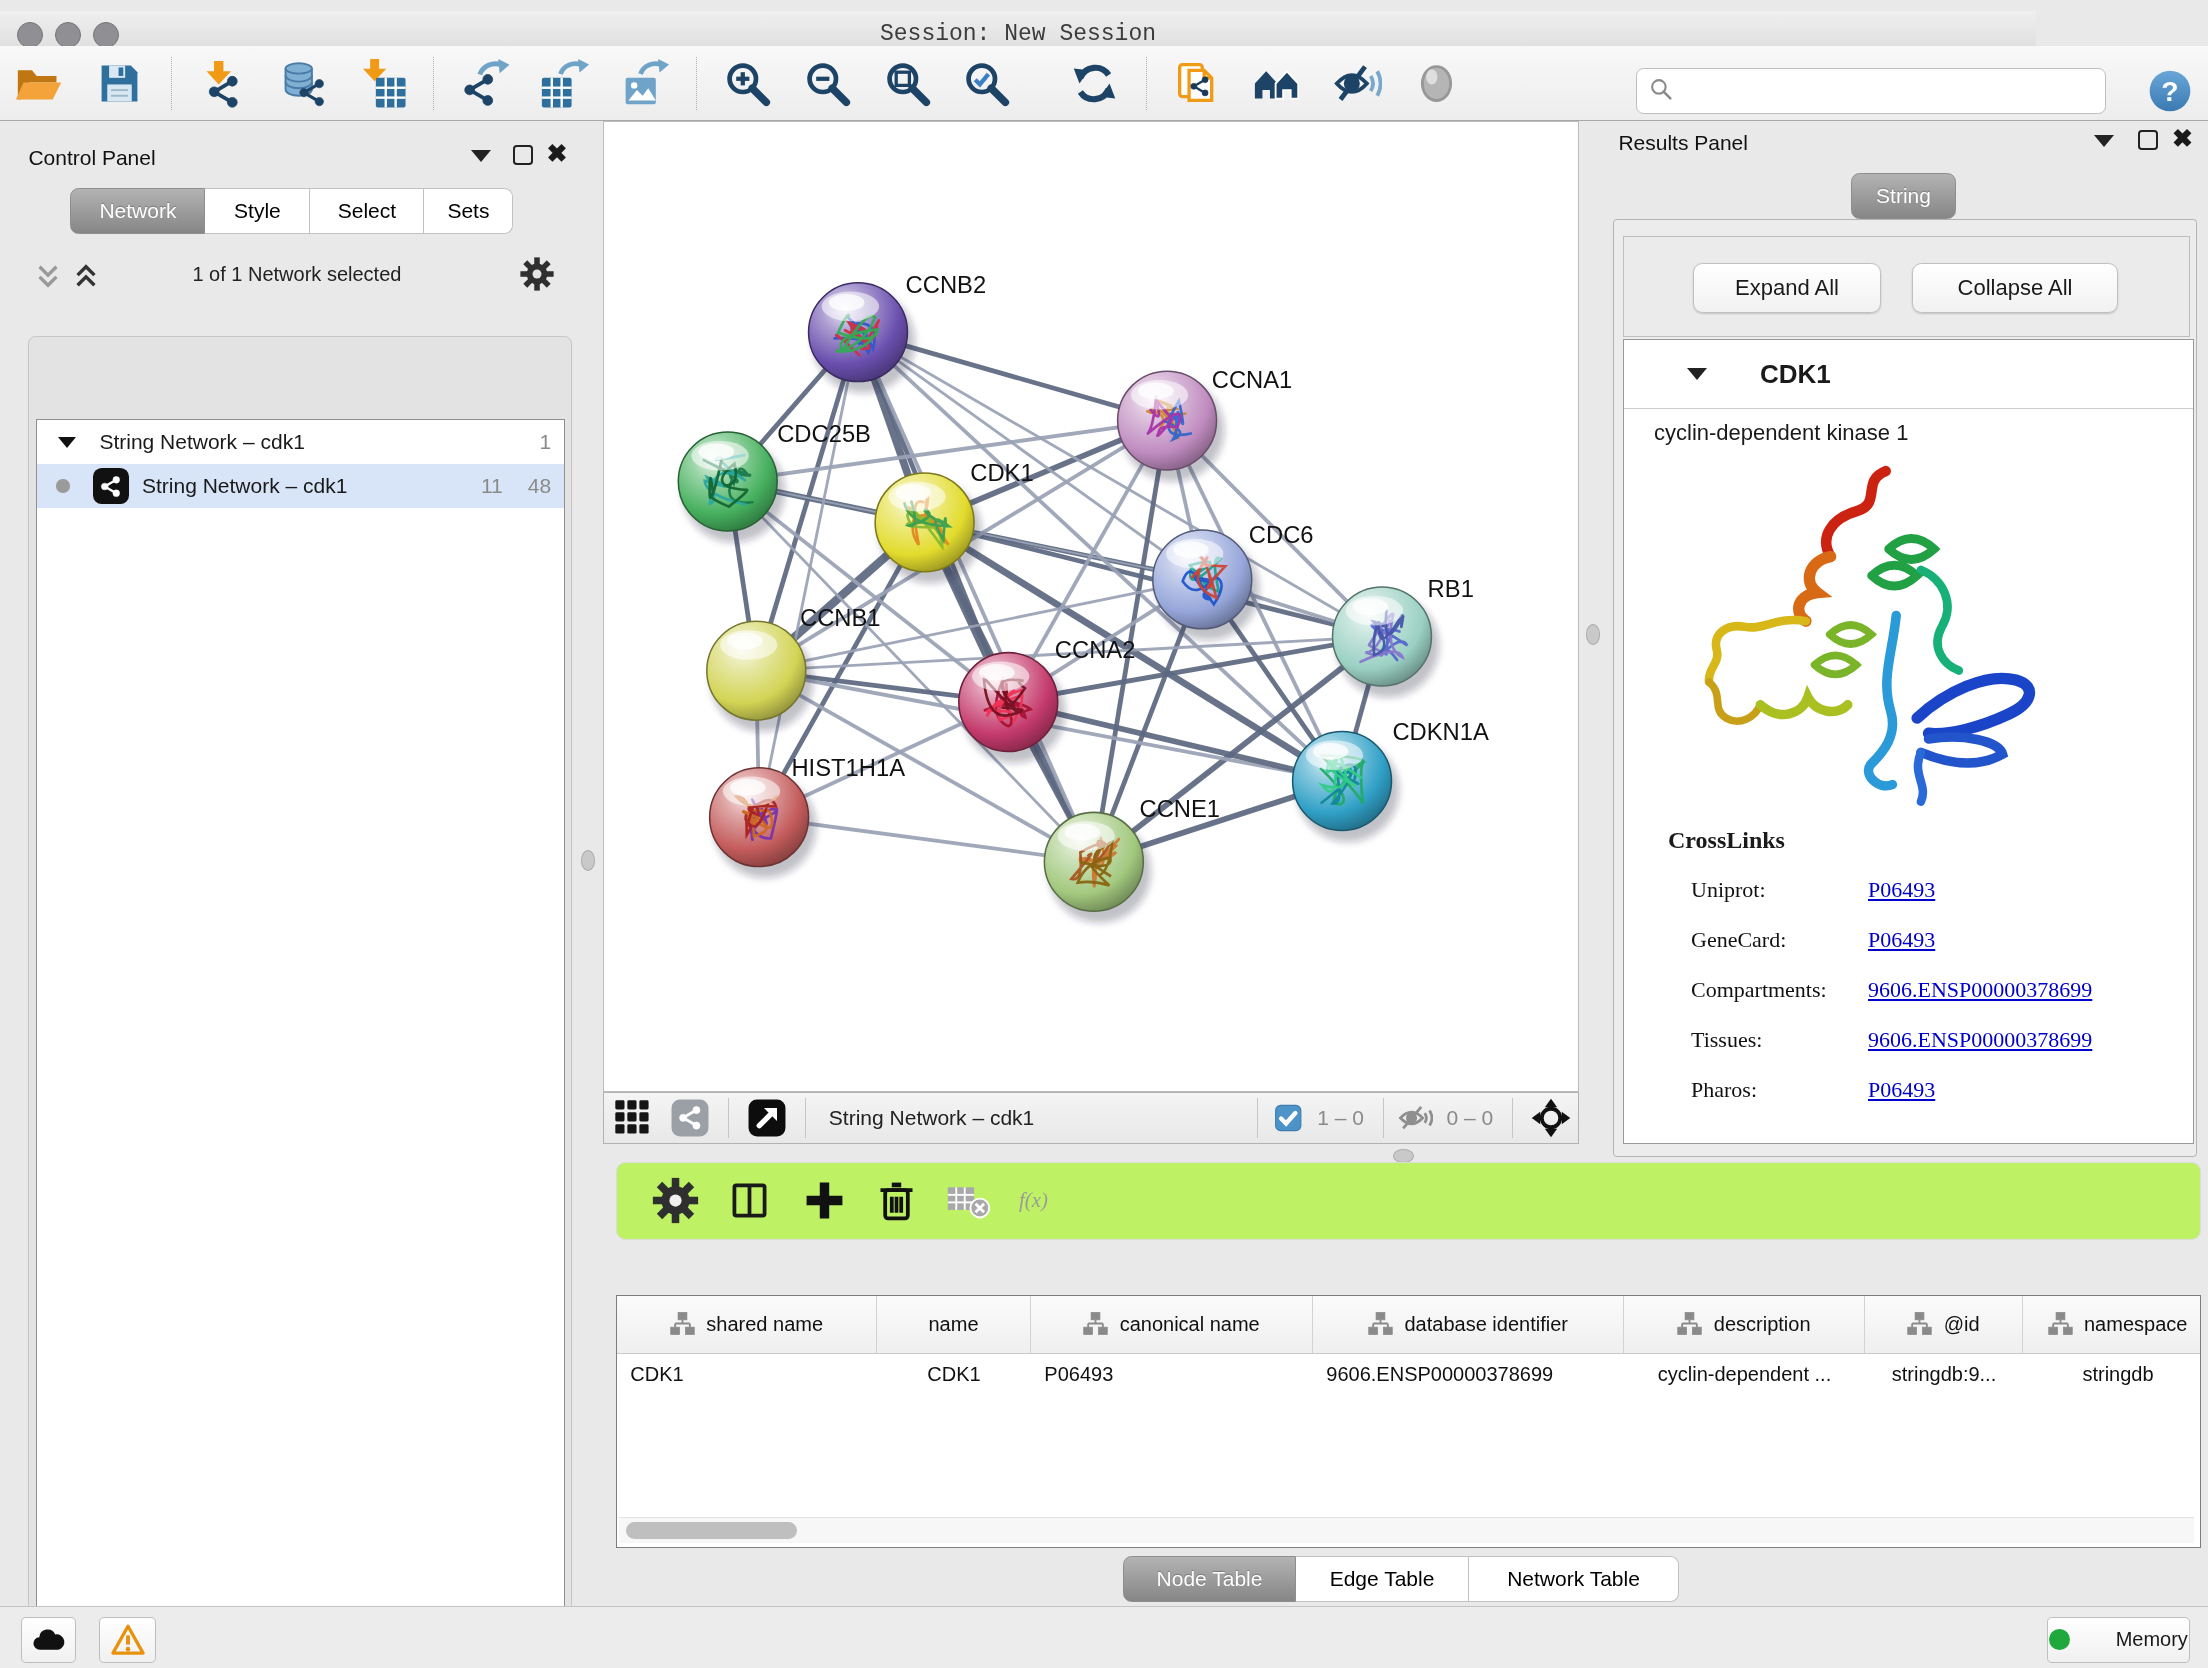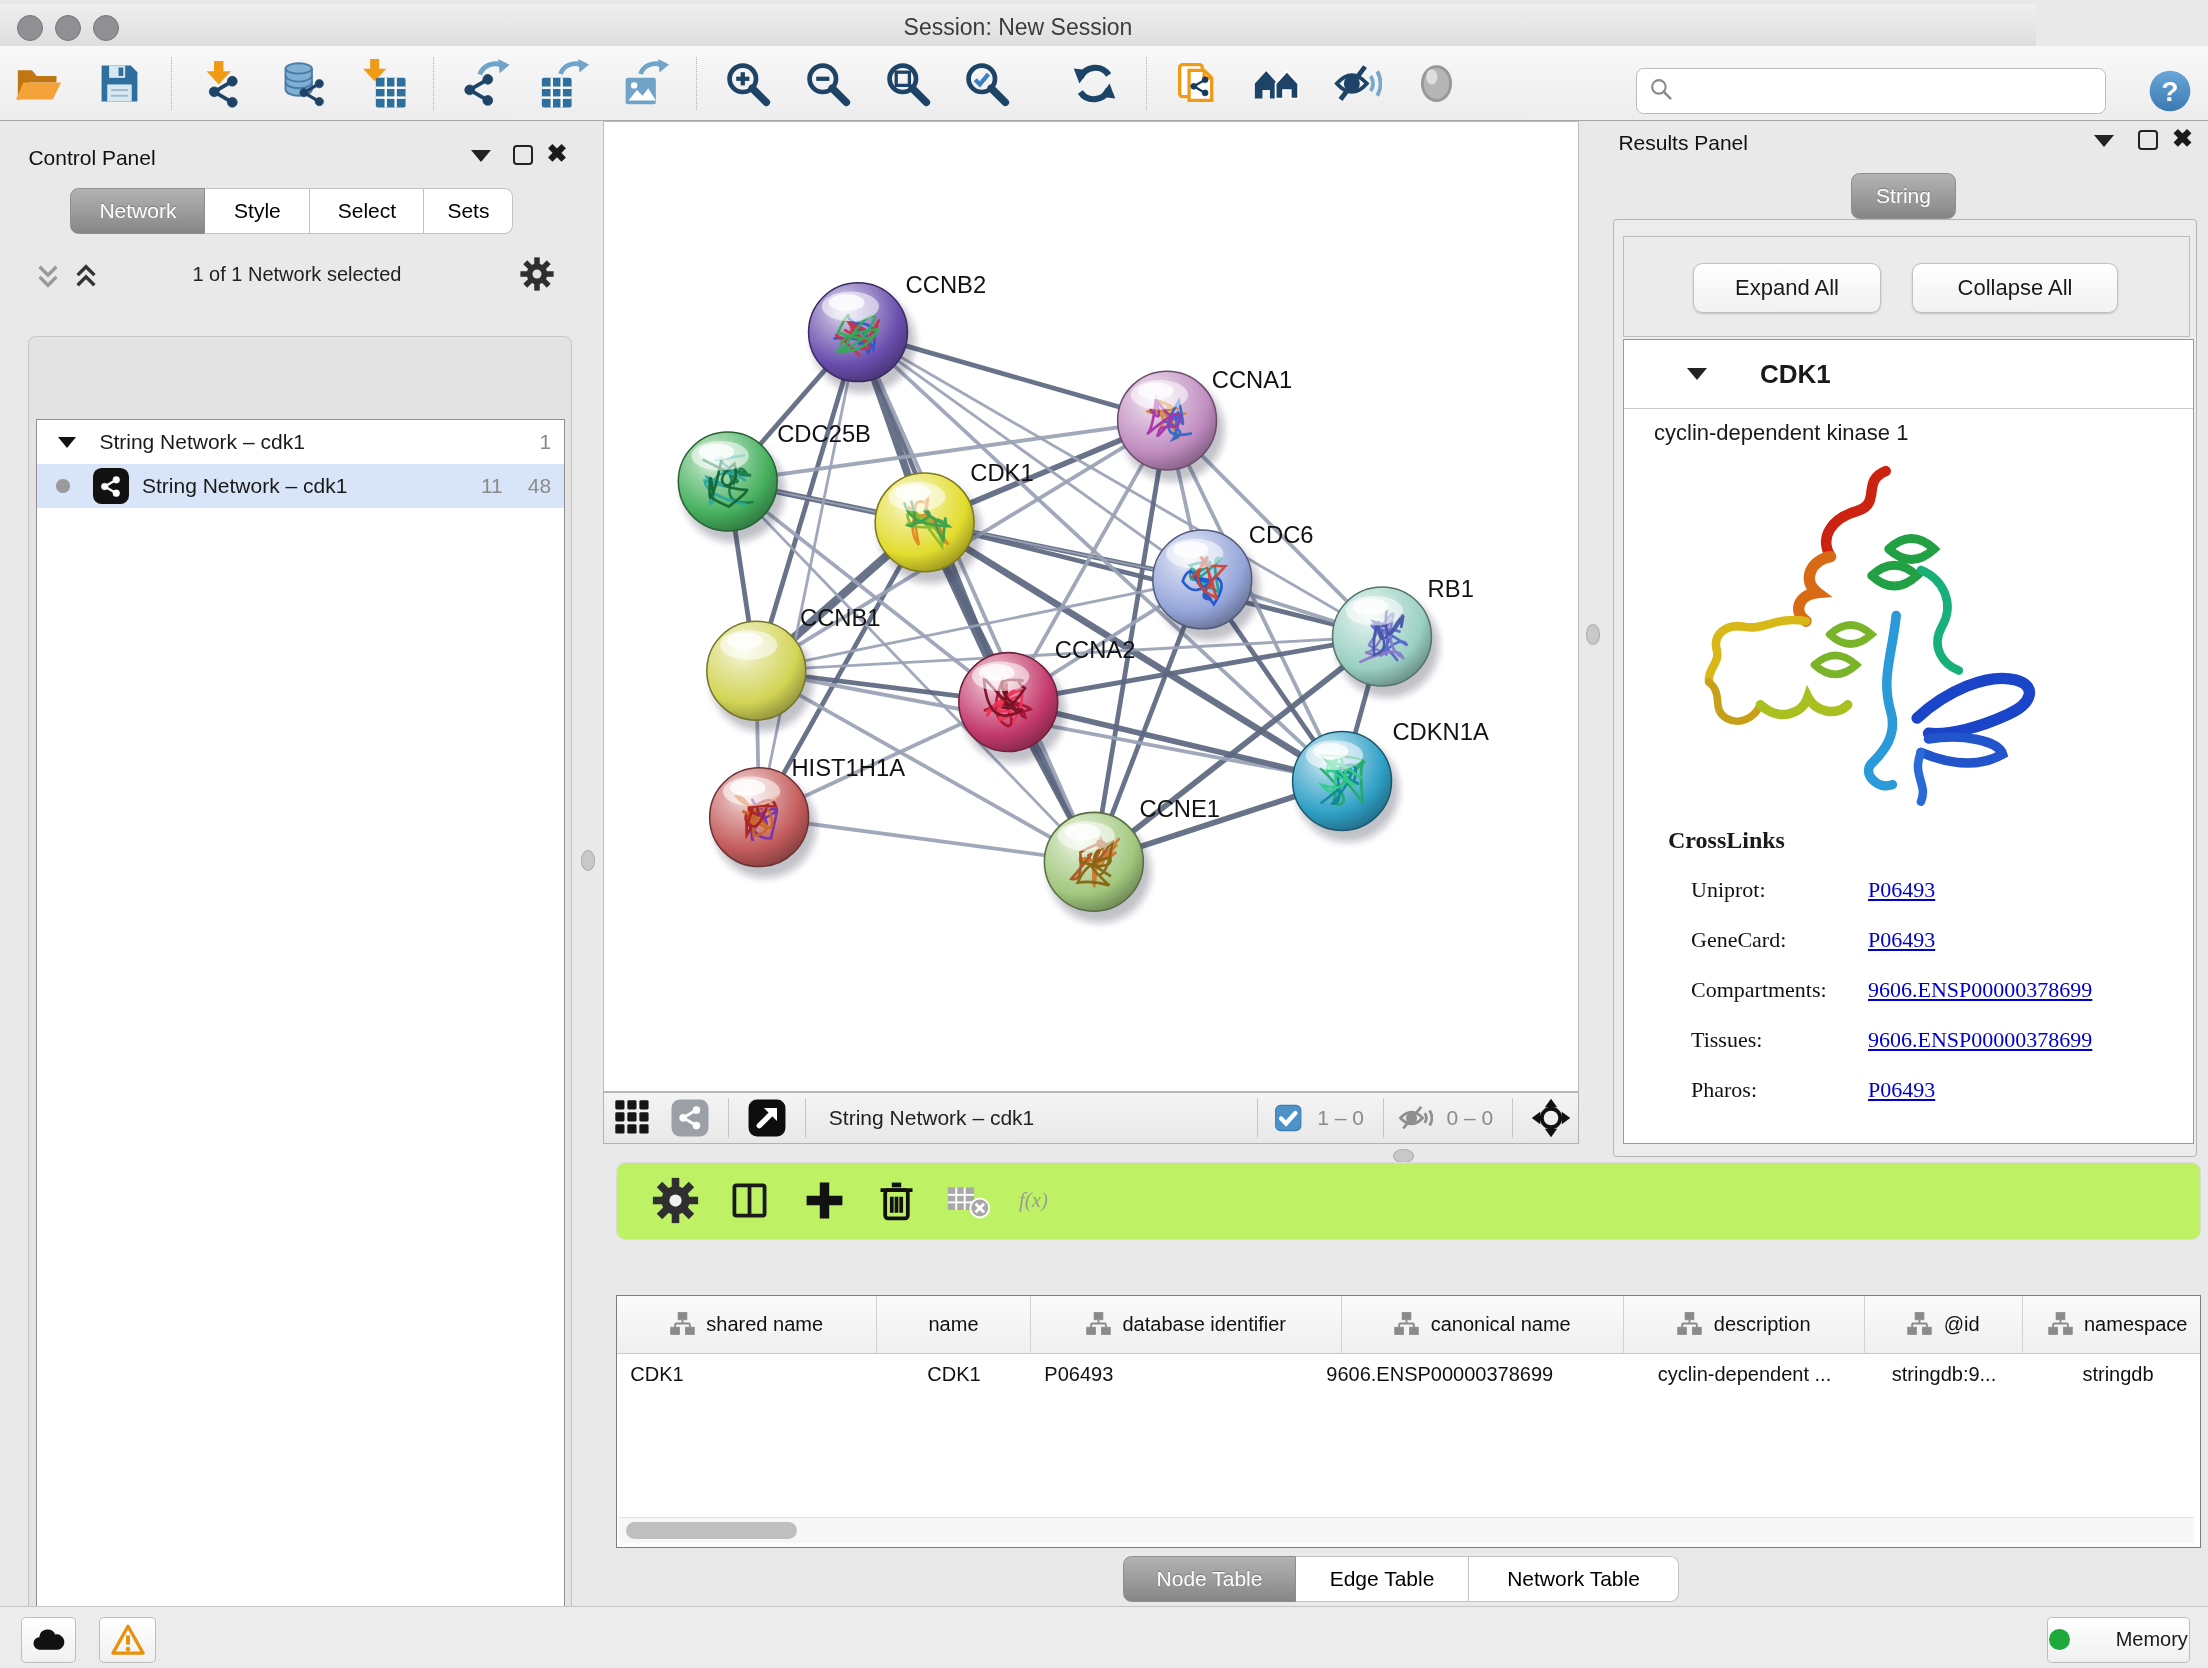--- a/index.html
+++ b/index.html
@@ -1,20 +1,20 @@
 <!DOCTYPE html>
 <html style="font-size:15px"><head>
 <meta charset="utf-8">
 <style>
   html,body{margin:0;padding:0;width:2208px;height:1668px;overflow:hidden;
     background:#e9e9e9;font-family:"Liberation Sans",sans-serif;color:#1a1a1a;}
   .abs{position:absolute;}
   
-  .titlebar{position:absolute;left:0;top:4px;width:2036px;height:45px;
-    background:linear-gradient(#efefef,#dcdcdc);border-bottom:1px solid #b6b6b6;}
+  .titlebar{position:absolute;left:0;top:11px;width:2036px;height:45px;
+    background:linear-gradient(#efefef,#dcdcdc);border-bottom:1px solid #b6b6b6;font-family:Liberation Mono, monospace;}
   .light{position:absolute;top:10.5px;width:24px;height:24px;border-radius:50%;
     background:#8f8f94;border:1px solid #767679;}
   .wintitle{position:absolute;left:0;top:9.5px;width:100%;text-align:center;
     font-size:23px;color:#3c3c3c;}
   
   .toolbar{position:absolute;left:0;top:46px;width:2208px;height:74px;
     background:linear-gradient(#f8f8f8,#ededed);border-bottom:1px solid #a8a8a8;
     display:flex;align-items:center;}
   .tbtn{width:51px;height:51px;margin:0 14.3px;flex:0 0 auto;display:flex;align-items:center;justify-content:center;}
   .tbtn svg{width:49px;height:49px;}
@@ -819,41 +819,41 @@
    <path d="M16 12 v5 M6 17 h20 M6 17 v5 M26 17 v5" fill="none" stroke-width="2.5"></path>
    <rect x="0" y="22" width="12" height="10"></rect>
               <rect x="20" y="22" width="12" height="10"></rect>
             </g>
           </svg></span>
         <span>shared name</span>
       </div>
       <div class="th-cell" style="width: 154px;">
         <span>name</span>
       </div>
+      <div class="th-cell" style="width: 282px;">
+        <span style="width: 25px; height: 27px;"><svg viewBox="0 0 32 34" width="100%" height="100%">
+            <g fill="#8a8a8a" stroke="#8a8a8a">
+              <rect x="10" y="2" width="12" height="10"></rect>
+   <path d="M16 12 v5 M6 17 h20 M6 17 v5 M26 17 v5" fill="none" stroke-width="2.5"></path>
+   <rect x="0" y="22" width="12" height="10"></rect>
+              <rect x="20" y="22" width="12" height="10"></rect>
+            </g>
+          </svg></span>
+        <span>canonical name</span>
+      </div>
       <div class="th-cell" style="width: 311px;">
         <span style="width: 25px; height: 27px;"><svg viewBox="0 0 32 34" width="100%" height="100%">
             <g fill="#8a8a8a" stroke="#8a8a8a">
               <rect x="10" y="2" width="12" height="10"></rect>
    <path d="M16 12 v5 M6 17 h20 M6 17 v5 M26 17 v5" fill="none" stroke-width="2.5"></path>
    <rect x="0" y="22" width="12" height="10"></rect>
               <rect x="20" y="22" width="12" height="10"></rect>
             </g>
           </svg></span>
         <span>database identifier</span>
-      </div>
-      <div class="th-cell" style="width: 282px;">
-        <span style="width: 25px; height: 27px;"><svg viewBox="0 0 32 34" width="100%" height="100%">
-            <g fill="#8a8a8a" stroke="#8a8a8a">
-              <rect x="10" y="2" width="12" height="10"></rect>
-   <path d="M16 12 v5 M6 17 h20 M6 17 v5 M26 17 v5" fill="none" stroke-width="2.5"></path>
-   <rect x="0" y="22" width="12" height="10"></rect>
-              <rect x="20" y="22" width="12" height="10"></rect>
-            </g>
-          </svg></span>
-        <span>canonical name</span>
       </div>
       <div class="th-cell" style="width: 241px;">
         <span style="width: 25px; height: 27px;"><svg viewBox="0 0 32 34" width="100%" height="100%">
             <g fill="#8a8a8a" stroke="#8a8a8a">
               <rect x="10" y="2" width="12" height="10"></rect>
    <path d="M16 12 v5 M6 17 h20 M6 17 v5 M26 17 v5" fill="none" stroke-width="2.5"></path>
    <rect x="0" y="22" width="12" height="10"></rect>
               <rect x="20" y="22" width="12" height="10"></rect>
             </g>
           </svg></span>

